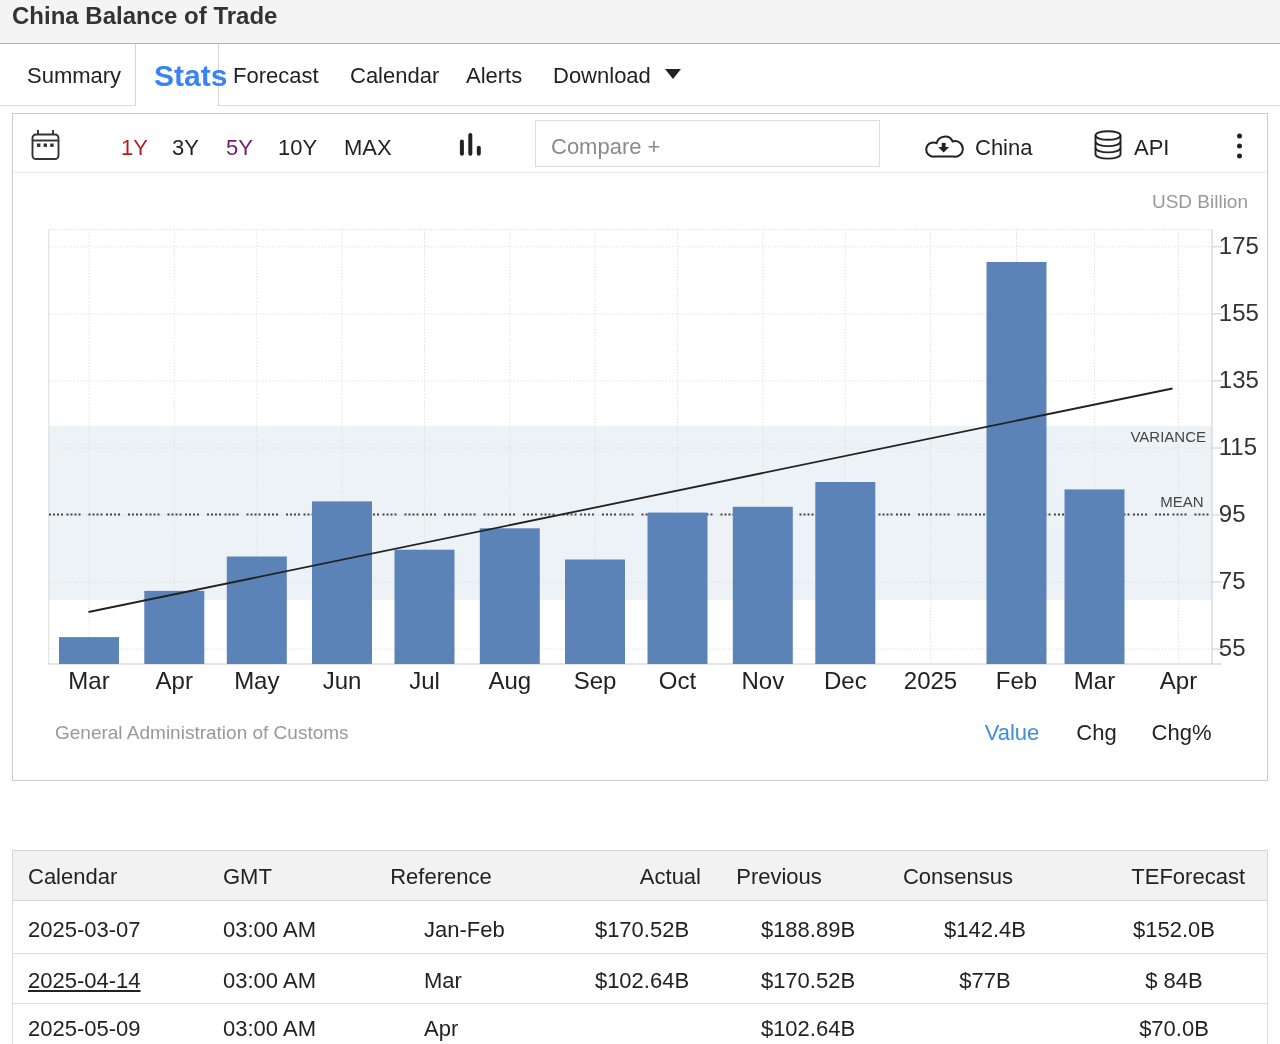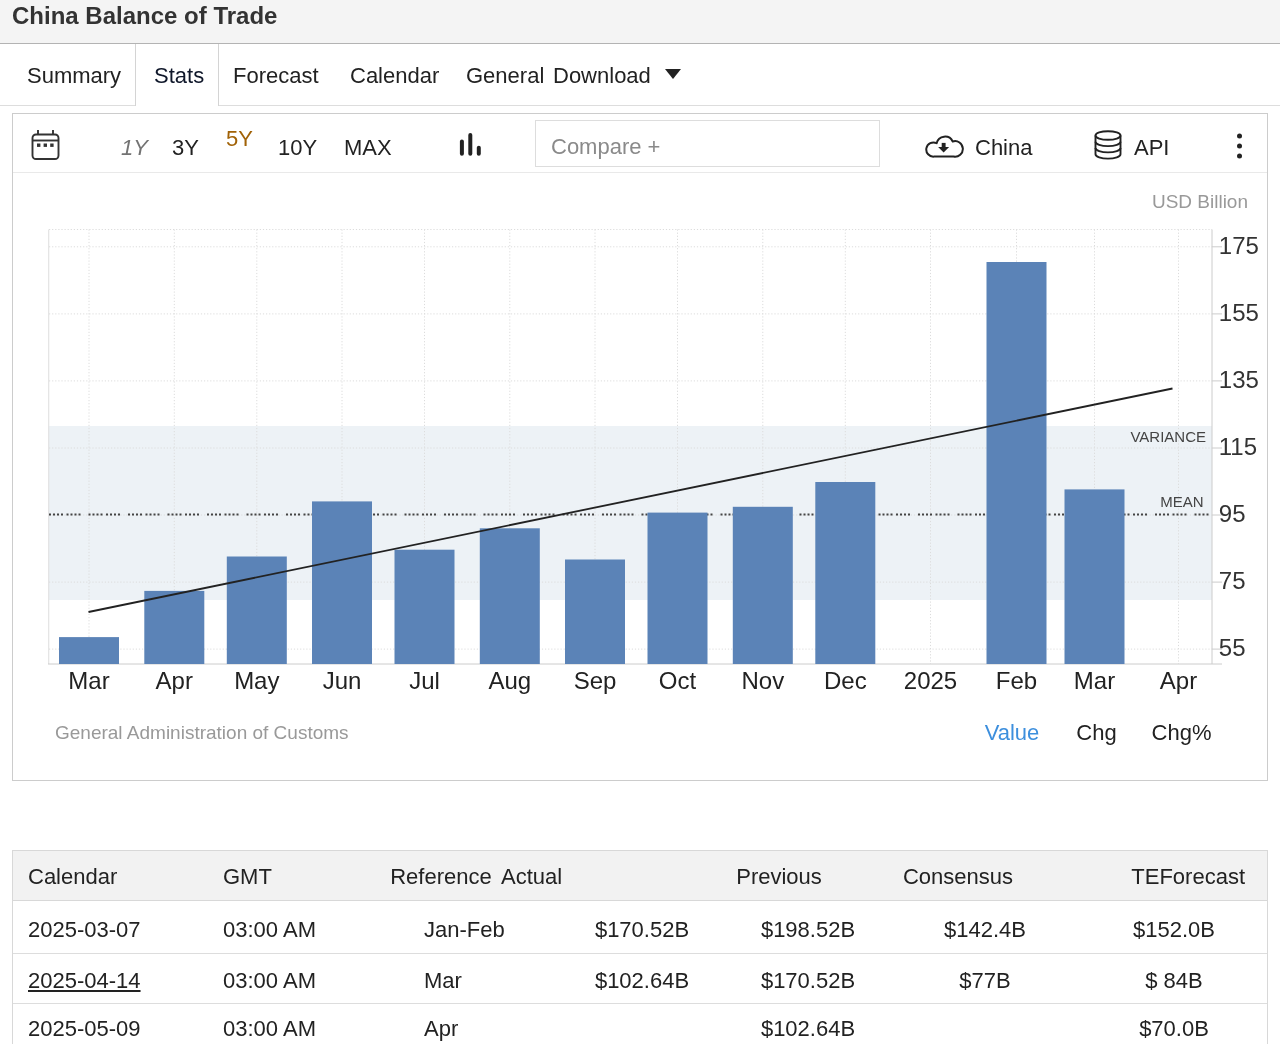--- a/index.html
+++ b/index.html
@@ -10,43 +10,43 @@
 </head>
 <body>
 
 <div class="abs" style="left:0;top:0;width:1280px;height:44px;background:#f4f4f4;border-bottom:1px solid #b3b3b3;"></div>
 <div class="t" style="left:12px;top:2px;font-size:24px;line-height:28px;font-weight:bold;color:#333;">China Balance of Trade</div>
 
 <div class="abs" style="left:135px;top:44px;width:84px;height:62px;border-left:1px solid #d4d4d4;border-right:1px solid #d4d4d4;background:#fff;"></div>
 <div class="abs" style="left:0;top:105px;width:135px;height:1px;background:#ddd;"></div>
 <div class="abs" style="left:219px;top:105px;width:1061px;height:1px;background:#ddd;"></div>
 <div class="t" style="left:27px;top:65px;font-size:22px;line-height:22px;color:#222;">Summary</div>
-<div class="t" style="left:154px;top:65px;font-size:22px;line-height:22px;color:#0f172a;">Stats</div>
+<div class="t" style="left:154px;top:65px;font-size:30px;line-height:22px;color:#3b82f6;font-weight:bold;">Stats</div>
 <div class="t" style="left:233px;top:65px;font-size:22px;line-height:22px;color:#222;">Forecast</div>
 <div class="t" style="left:350px;top:65px;font-size:22px;line-height:22px;color:#222;">Calendar</div>
-<div class="t" style="left:466px;top:65px;font-size:22px;line-height:22px;color:#222;">General</div>
+<div class="t" style="left:466px;top:65px;font-size:22px;line-height:22px;color:#222;">Alerts</div>
 <div class="t" style="left:553px;top:65px;font-size:22px;line-height:22px;color:#222;">Download</div>
 <div class="abs" style="left:665px;top:69px;width:0;height:0;border-left:8px solid transparent;border-right:8px solid transparent;border-top:10px solid #222;"></div>
 
 <div class="abs" style="left:12px;top:113px;width:1256px;height:668px;border:1px solid #ccc;background:#fff;"></div>
 
 <div class="abs" style="left:13px;top:172px;width:1254px;height:1px;background:#e9e9e9;"></div>
 
 <svg class="abs" style="left:31px;top:129px;" width="30" height="32" viewBox="0 0 30 32">
   <rect x="1.5" y="5.5" width="26" height="24.5" rx="3.5" fill="none" stroke="#333" stroke-width="1.9"></rect>
   <line x1="7" y1="1" x2="7" y2="5.5" stroke="#333" stroke-width="1.9"></line>
   <line x1="22" y1="1" x2="22" y2="5.5" stroke="#333" stroke-width="1.9"></line>
   <line x1="1.5" y1="11.5" x2="27.5" y2="11.5" stroke="#333" stroke-width="1.9"></line>
   <rect x="6" y="14.5" width="3.4" height="3.4" fill="#333"></rect>
   <rect x="12.6" y="14.5" width="3.4" height="3.4" fill="#333"></rect>
   <rect x="19.2" y="14.5" width="3.4" height="3.4" fill="#333"></rect>
 </svg>
-<div class="t" style="left:121px;top:137px;font-size:22px;line-height:22px;color:#737373;font-style:italic;">1Y</div>
+<div class="t" style="left:121px;top:137px;font-size:22px;line-height:22px;color:#b91c1c;">1Y</div>
 <div class="t" style="left:172px;top:137px;font-size:22px;line-height:22px;color:#222;">3Y</div>
-<div class="t" style="left:226px;top:128px;font-size:22px;line-height:22px;color:#a16207;">5Y</div>
+<div class="t" style="left:226px;top:137px;font-size:22px;line-height:22px;color:#701a75;">5Y</div>
 <div class="t" style="left:278px;top:137px;font-size:22px;line-height:22px;color:#222;">10Y</div>
 <div class="t" style="left:344px;top:137px;font-size:22px;line-height:22px;color:#222;">MAX</div>
 <svg class="abs" style="left:457px;top:130px;" width="28" height="30" viewBox="0 0 28 30">
   <rect x="2.9" y="9.6" width="4" height="16.1" rx="2" fill="#222"></rect>
   <rect x="11.3" y="2.9" width="4" height="22.8" rx="2" fill="#222"></rect>
   <rect x="19.8" y="15.8" width="4" height="9.9" rx="2" fill="#222"></rect>
 </svg>
 <div class="abs" style="left:535px;top:120px;width:345px;height:47px;border:1px solid #ddd;background:#fff;"></div>
 <div class="t" style="left:551px;top:136px;font-size:22px;line-height:22px;color:#8a8a8a;">Compare +</div>
 <svg class="abs" style="left:925px;top:133px;" width="39" height="26" viewBox="0 0 39 26">
@@ -169,30 +169,30 @@
 </svg>
 
 <div class="abs" style="left:12px;top:850px;width:1256px;height:194px;border:1px solid #d8d8d8;border-bottom:none;background:#fff;"></div>
 <div class="abs" style="left:13px;top:851px;width:1254px;height:50px;background:#f2f2f2;border-bottom:1px solid #d8d8d8;"></div>
 <div class="abs" style="left:13px;top:953px;width:1254px;height:1px;background:#ddd;"></div>
 <div class="abs" style="left:13px;top:1003px;width:1254px;height:1px;background:#ddd;"></div>
 
 <div class="t" style="left:28px;top:866px;font-size:22px;line-height:22px;color:#222;">Calendar</div>
 <div class="t" style="left:223px;top:866px;font-size:22px;line-height:22px;color:#222;">GMT</div>
 <div class="t" style="left:341px;top:866px;width:200px;text-align:center;font-size:22px;line-height:22px;color:#222;">Reference</div>
-<div class="t" style="left:501px;top:866px;width:200px;text-align:left;font-size:22px;line-height:22px;color:#222;">Actual</div>
+<div class="t" style="left:501px;top:866px;width:200px;text-align:right;font-size:22px;line-height:22px;color:#222;">Actual</div>
 <div class="t" style="left:679px;top:866px;width:200px;text-align:center;font-size:22px;line-height:22px;color:#222;">Previous</div>
 <div class="t" style="left:858px;top:866px;width:200px;text-align:center;font-size:22px;line-height:22px;color:#222;">Consensus</div>
 <div class="t" style="left:1045px;top:866px;width:200px;text-align:right;font-size:22px;line-height:22px;color:#222;">TEForecast</div>
 
 <div class="t" style="left:28px;top:919px;font-size:22px;line-height:22px;color:#222;">2025-03-07</div>
 <div class="t" style="left:223px;top:919px;font-size:22px;line-height:22px;color:#222;">03:00 AM</div>
 <div class="t" style="left:424px;top:919px;font-size:22px;line-height:22px;color:#222;">Jan-Feb</div>
 <div class="t" style="left:542px;top:919px;width:200px;text-align:center;font-size:22px;line-height:22px;color:#222;">$170.52B</div>
-<div class="t" style="left:708px;top:919px;width:200px;text-align:center;font-size:22px;line-height:22px;color:#222;">$198.52B</div>
+<div class="t" style="left:708px;top:919px;width:200px;text-align:center;font-size:22px;line-height:22px;color:#222;">$188.89B</div>
 <div class="t" style="left:885px;top:919px;width:200px;text-align:center;font-size:22px;line-height:22px;color:#222;">$142.4B</div>
 <div class="t" style="left:1074px;top:919px;width:200px;text-align:center;font-size:22px;line-height:22px;color:#222;">$152.0B</div>
 
 <div class="t" style="left:28px;top:970px;font-size:22px;line-height:22px;color:#222;text-decoration:underline;">2025-04-14</div>
 <div class="t" style="left:223px;top:970px;font-size:22px;line-height:22px;color:#222;">03:00 AM</div>
 <div class="t" style="left:424px;top:970px;font-size:22px;line-height:22px;color:#222;">Mar</div>
 <div class="t" style="left:542px;top:970px;width:200px;text-align:center;font-size:22px;line-height:22px;color:#222;">$102.64B</div>
 <div class="t" style="left:708px;top:970px;width:200px;text-align:center;font-size:22px;line-height:22px;color:#222;">$170.52B</div>
 <div class="t" style="left:885px;top:970px;width:200px;text-align:center;font-size:22px;line-height:22px;color:#222;">$77B</div>
 <div class="t" style="left:1074px;top:970px;width:200px;text-align:center;font-size:22px;line-height:22px;color:#222;">$ 84B</div>

